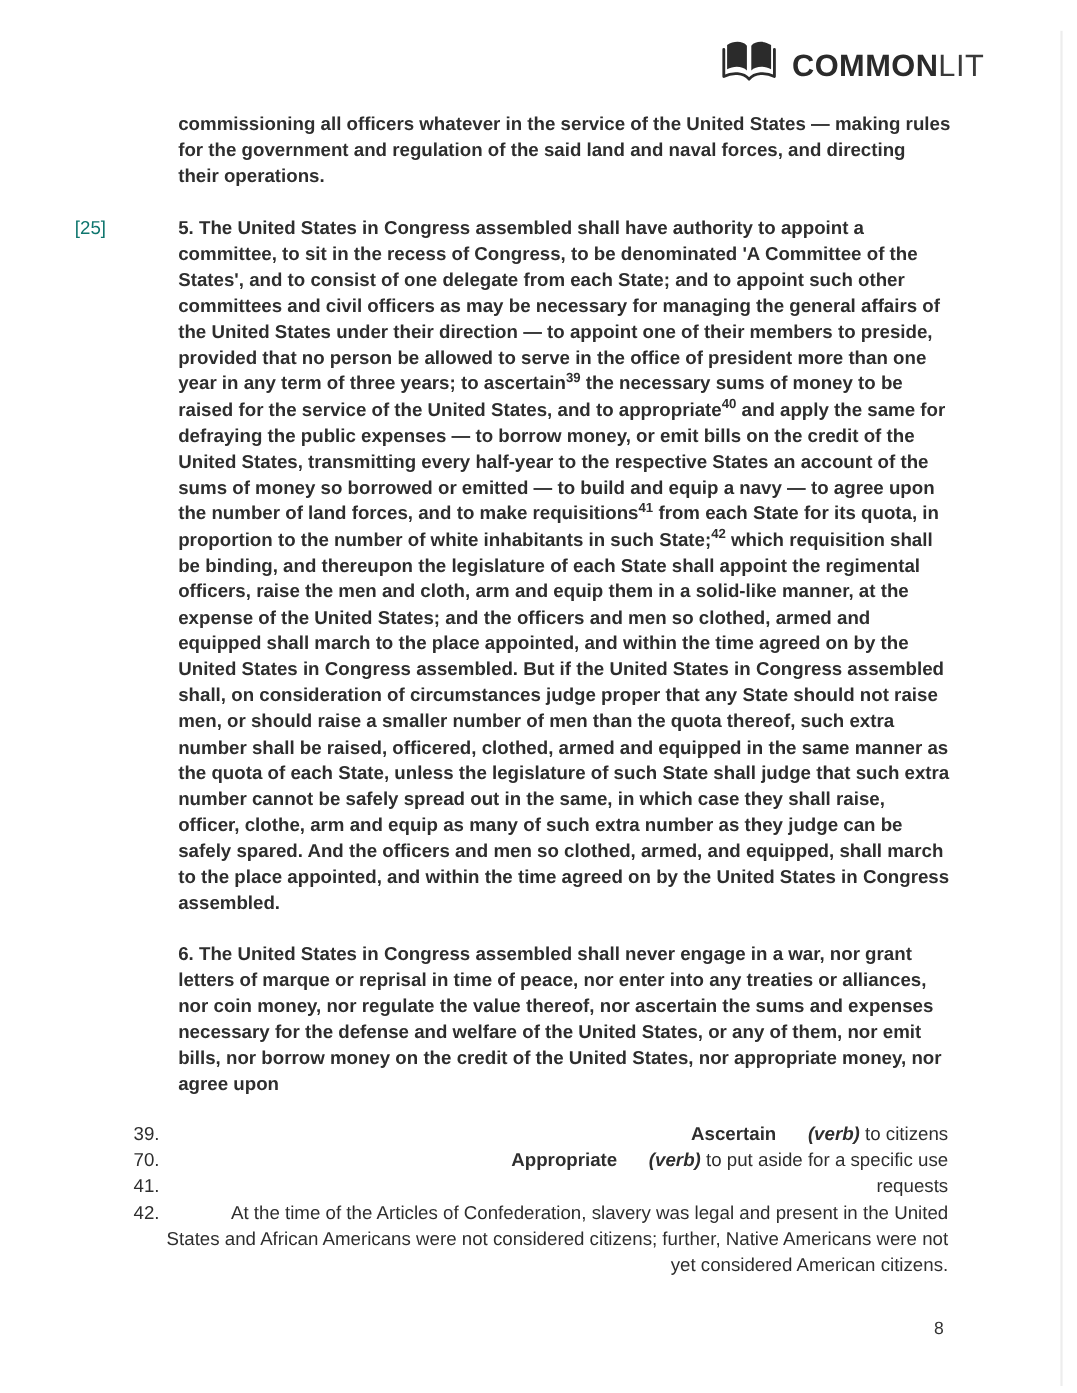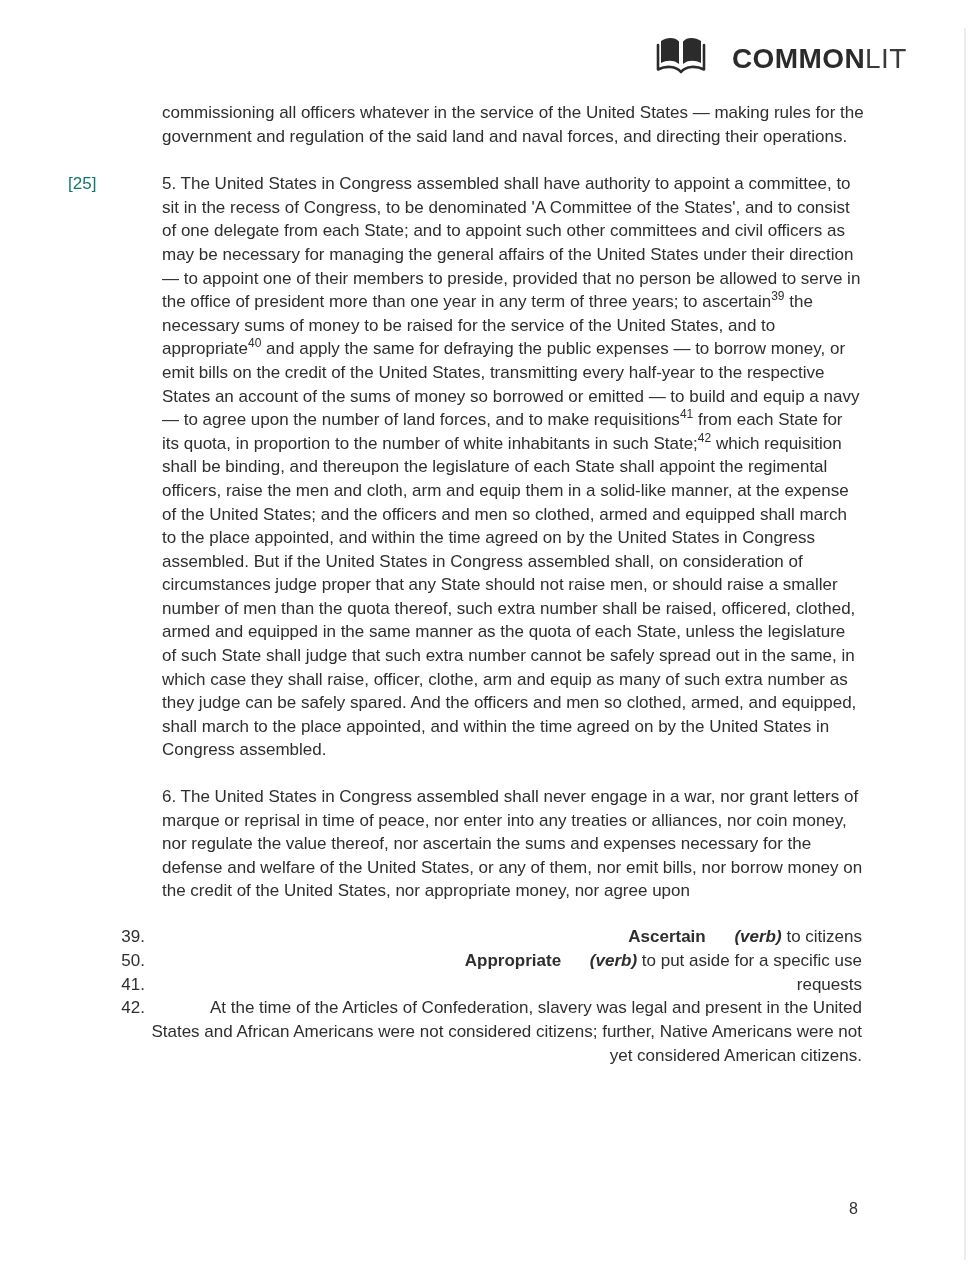--- a/index.html
+++ b/index.html
@@ -9,34 +9,34 @@
     background: #ffffff;
     font-family: "Liberation Sans", sans-serif;
     color: #2e2e2e;
     position: relative;
     overflow: hidden;
   }
 
   
   .logo {
     position: absolute; top: 36px; left: 656px;
-    display: flex; align-items: center; gap: 26px;
+    display: flex; align-items: center; gap: 14px;
   }
   .logo-text {
     font-size: 28px; font-weight: 700; letter-spacing: 0.4px;
     color: #2b2b2b; white-space: nowrap;
   }
   .logo-text .lit { font-weight: 400; color: #3a3a3a; }
 
   
   .content {
     position: absolute; left: 162px; top: 0; width: 702px;
     font-size: 17px; line-height: 23.6px;
   }
-  .para { margin: 0; }
+  .para { margin: 0; font-weight: bold; }
   .para-first { margin-top: 101px; }
   .para-block { position: relative; margin-top: 24px; }
   .para-marker { position: absolute; left: -94px; top: 0; color: #0f766e; }
   .para-six { margin-top: 23px; }
   sup { font-size: 12px; line-height: 0; vertical-align: super; }
 
   
   .footnotes {
     margin: 22px 0 0 -57px; padding: 0; list-style: none;
     width: 757px; font-size: 17px; line-height: 23.8px; text-align: right;
@@ -75,21 +75,21 @@
   </div>
 
   <p class="para para-six">6. The United States in Congress assembled shall never engage in a war, nor grant letters of marque or reprisal in time of peace, nor enter into any treaties or alliances, nor coin money, nor regulate the value thereof, nor ascertain the sums and expenses necessary for the defense and welfare of the United States, or any of them, nor emit bills, nor borrow money on the credit of the United States, nor appropriate money, nor agree upon</p>
 
   <ul class="footnotes">
     <li class="fn">
       <span class="fn-num">39.</span>
       <span class="fn-body"><span class="fn-term">Ascertain </span><span class="fn-pos">(verb) </span><span>to citizens</span></span>
     </li>
     <li class="fn">
-      <span class="fn-num">50.</span>
+      <span class="fn-num">70.</span>
       <span class="fn-body"><span class="fn-term">Appropriate </span><span class="fn-pos">(verb) </span><span>to put aside for a specific use</span></span>
     </li>
     <li class="fn">
       <span class="fn-num">41.</span>
       <span class="fn-body"><span class="fn-term"></span><span class="fn-pos"></span><span>requests</span></span>
     </li>
     <li class="fn">
       <span class="fn-num">42.</span>
       <span class="fn-body"><span class="fn-term"></span><span class="fn-pos"></span><span>At the time of the Articles of Confederation, slavery was legal and present in the United States and African Americans were not considered citizens; further, Native Americans were not yet considered American citizens.</span></span>
     </li>

